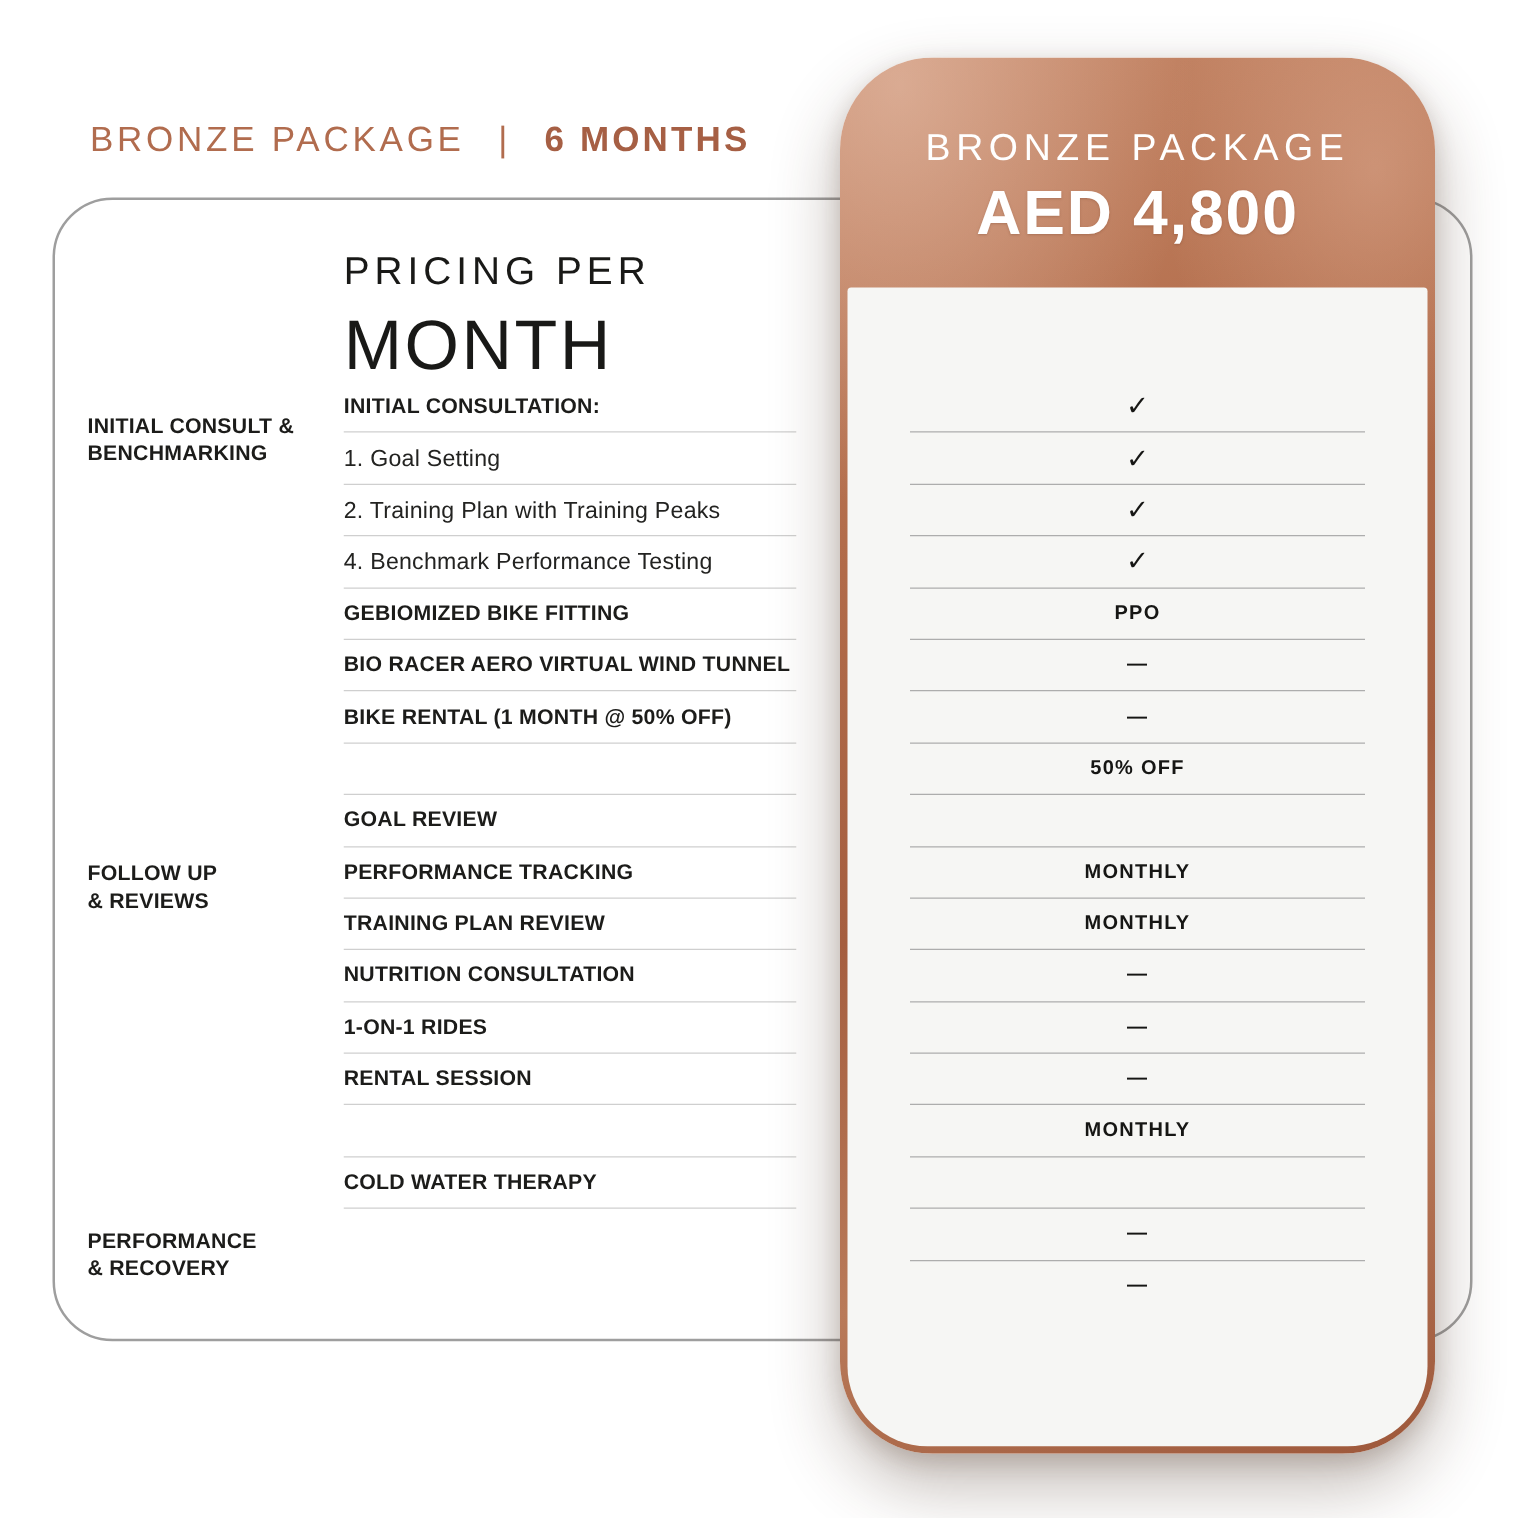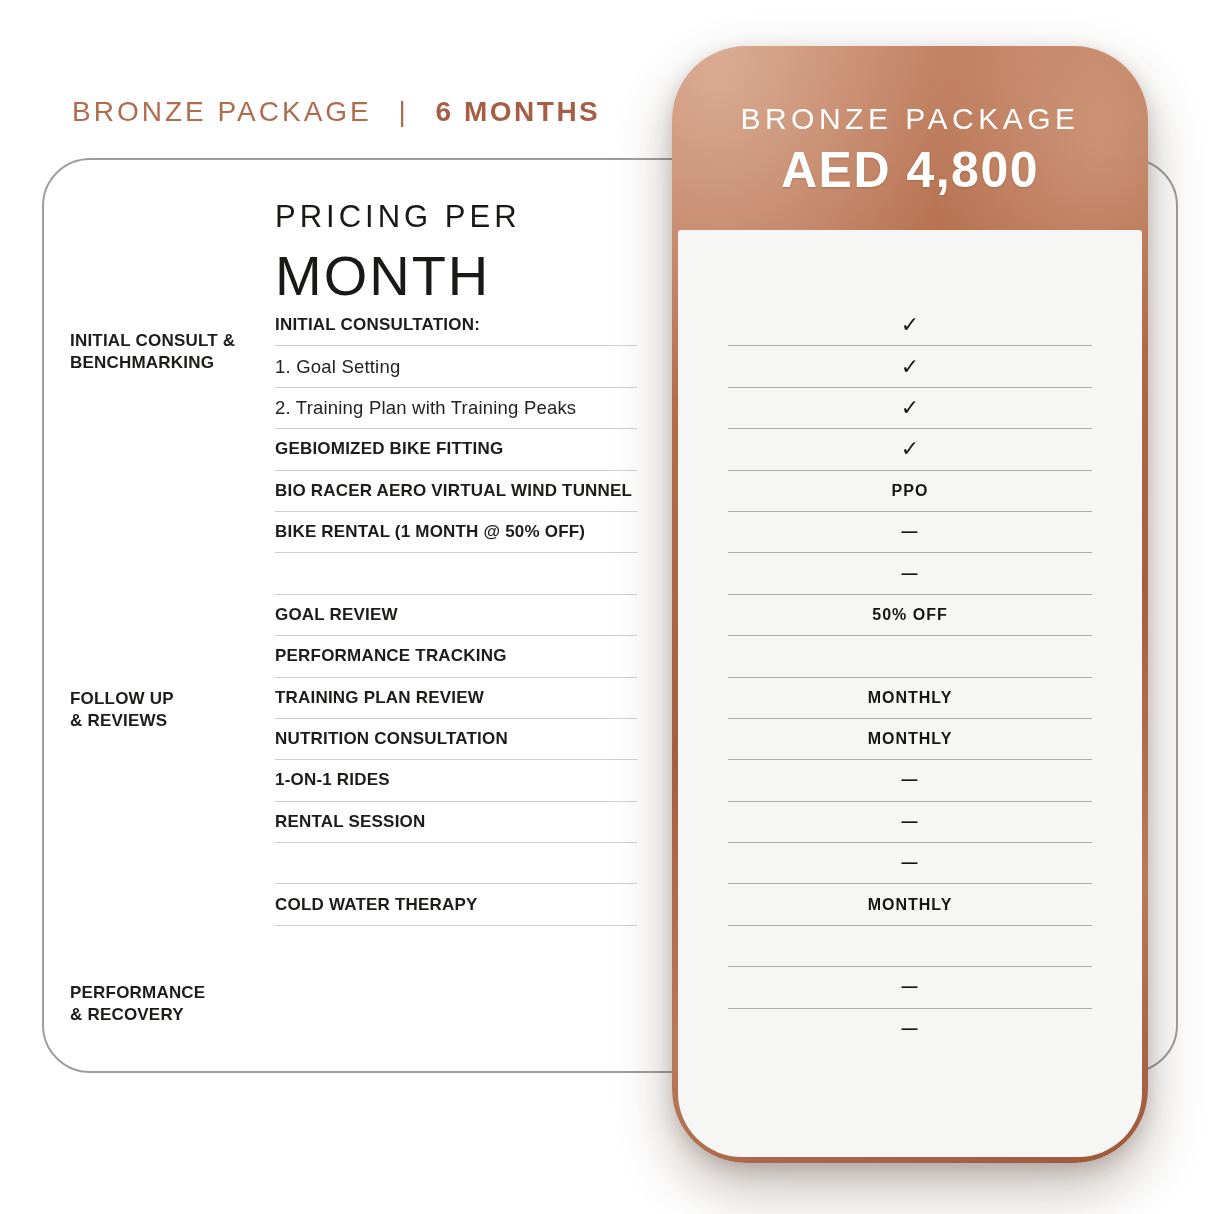--- a/index.html
+++ b/index.html
@@ -88,20 +88,21 @@
 BENCHMARKING</div>
 <div class="category cat-2">FOLLOW UP
 &amp; REVIEWS</div>
 <div class="category cat-3">PERFORMANCE
 &amp; RECOVERY</div>
 
 <div class="features-col">
   <div class="frow bold">INITIAL CONSULTATION:</div>
   <div class="frow num">1.  Goal Setting</div>
   <div class="frow num">2. Training Plan with Training Peaks</div>
+  <div class="frow num">4. Benchmark Performance Testing</div>
   <div class="frow bold">GEBIOMIZED BIKE FITTING</div>
   <div class="frow bold">BIO RACER AERO VIRTUAL WIND TUNNEL</div>
   <div class="frow bold">BIKE RENTAL (1 MONTH @ 50% OFF)</div>
   <div class="frow gap"></div>
   <div class="frow bold">GOAL REVIEW</div>
   <div class="frow bold">PERFORMANCE TRACKING</div>
   <div class="frow bold">TRAINING PLAN REVIEW</div>
   <div class="frow bold">NUTRITION CONSULTATION</div>
   <div class="frow bold">1-ON-1 RIDES</div>
   <div class="frow bold">RENTAL SESSION</div>

